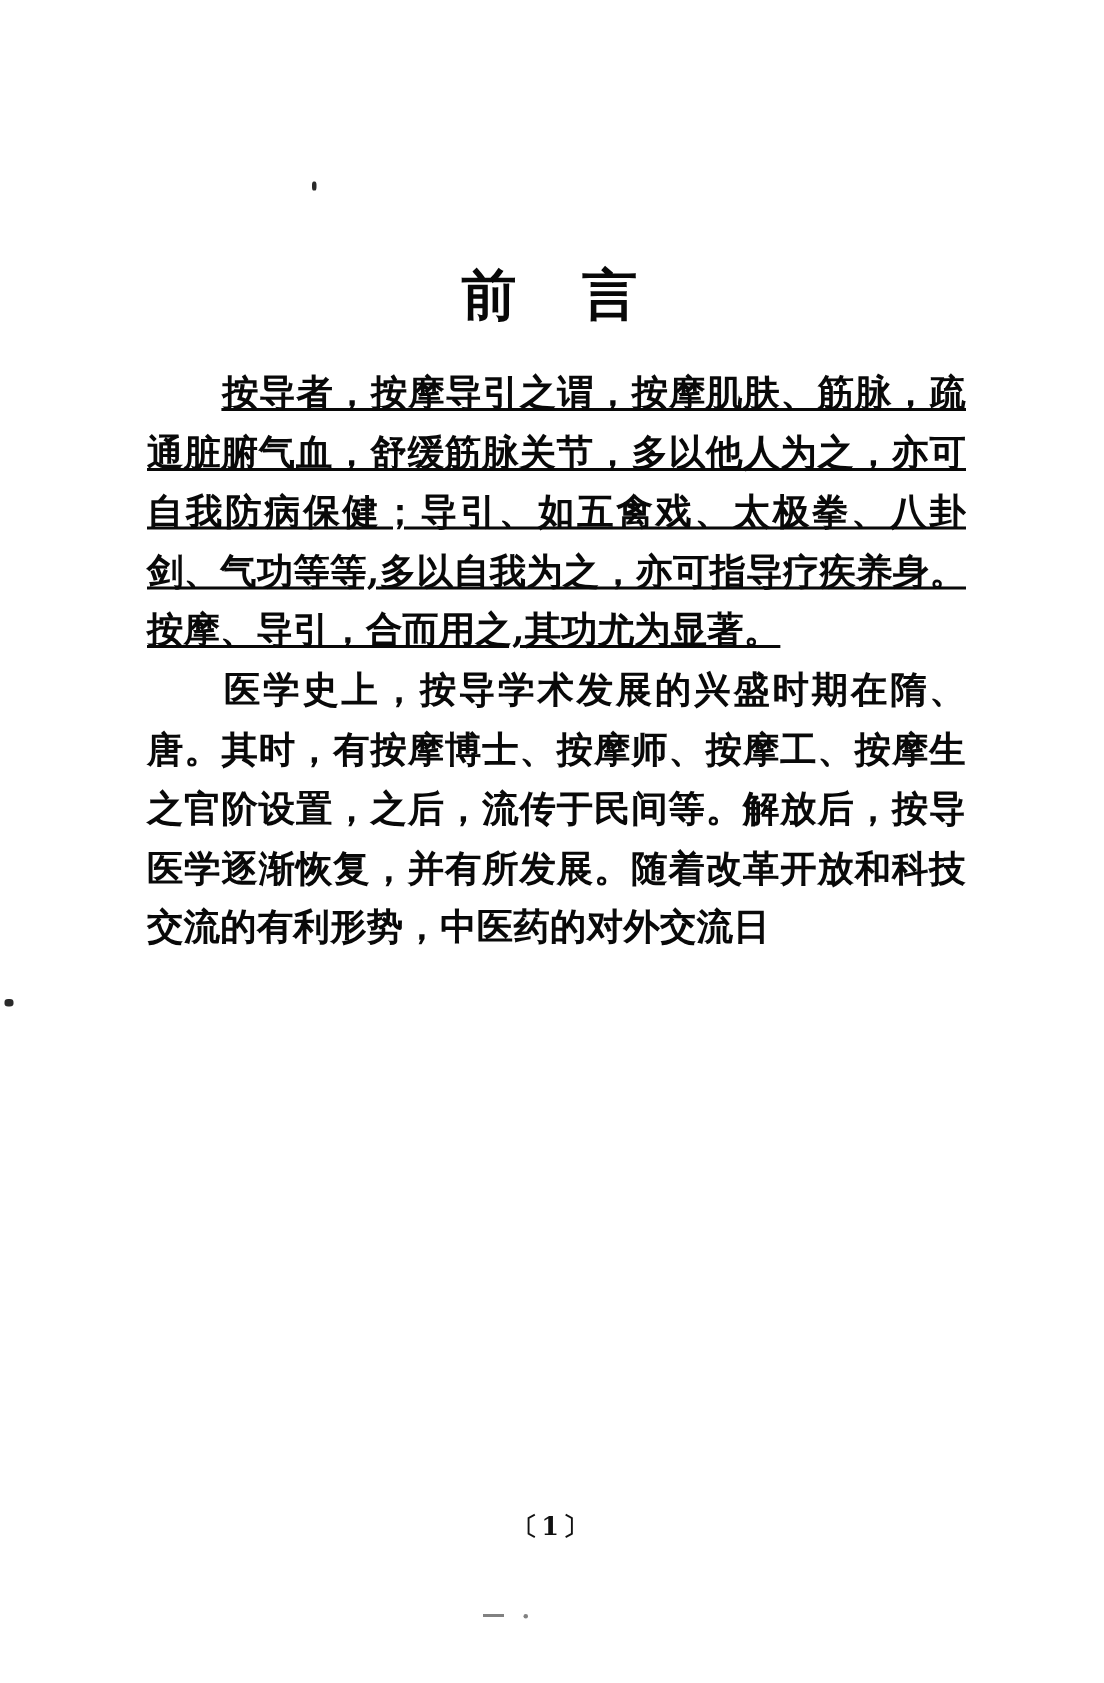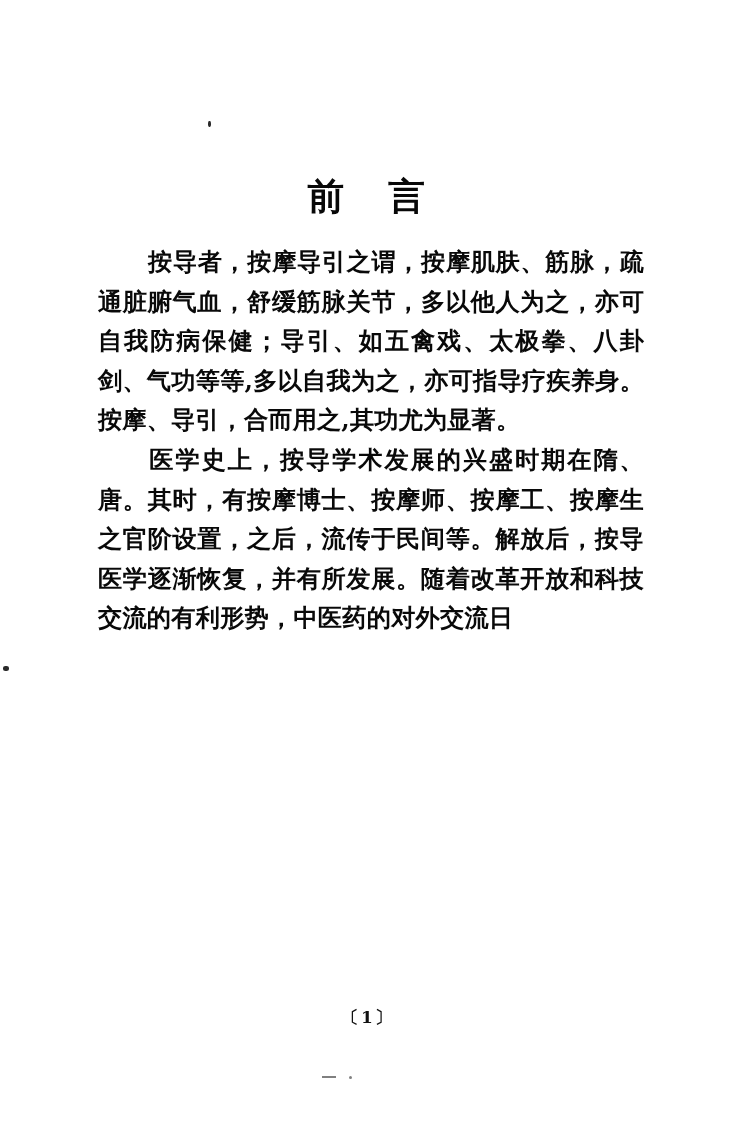--- a/index.html
+++ b/index.html
@@ -66,21 +66,21 @@
     letter-spacing: 0.005em;
     color: #090909;
     word-break: break-all;
     hyphens: none;
   }
   .para + .para { margin-top: 0px; }
   .para .ind { display: inline-block; width: 2.05em; }
 
   
   .p1 { letter-spacing: 0.012em; }
-  .p2 { letter-spacing: 0.006em; }
+  .p2 { letter-spacing: 0.006em; text-decoration: underline; }
   .p3 { letter-spacing: -0.004em; }
   .p4 { letter-spacing: 0.010em; }
 
   
   .page-number {
     position: absolute;
     left: 0;
     top: 1006px;
     width: 736px;
     text-align: center;

